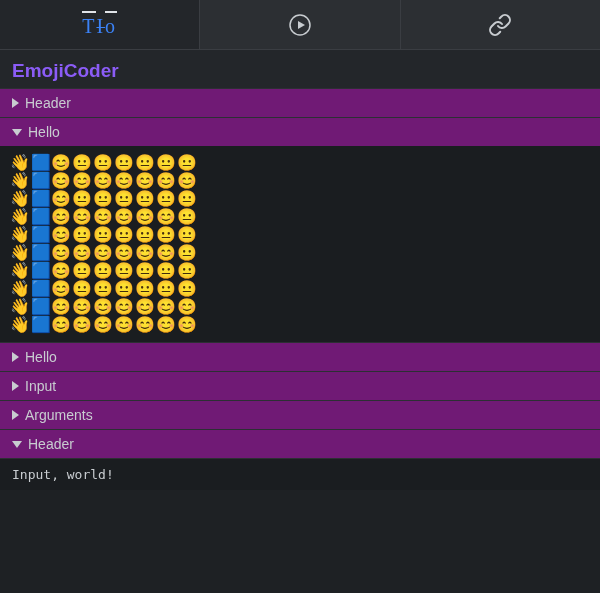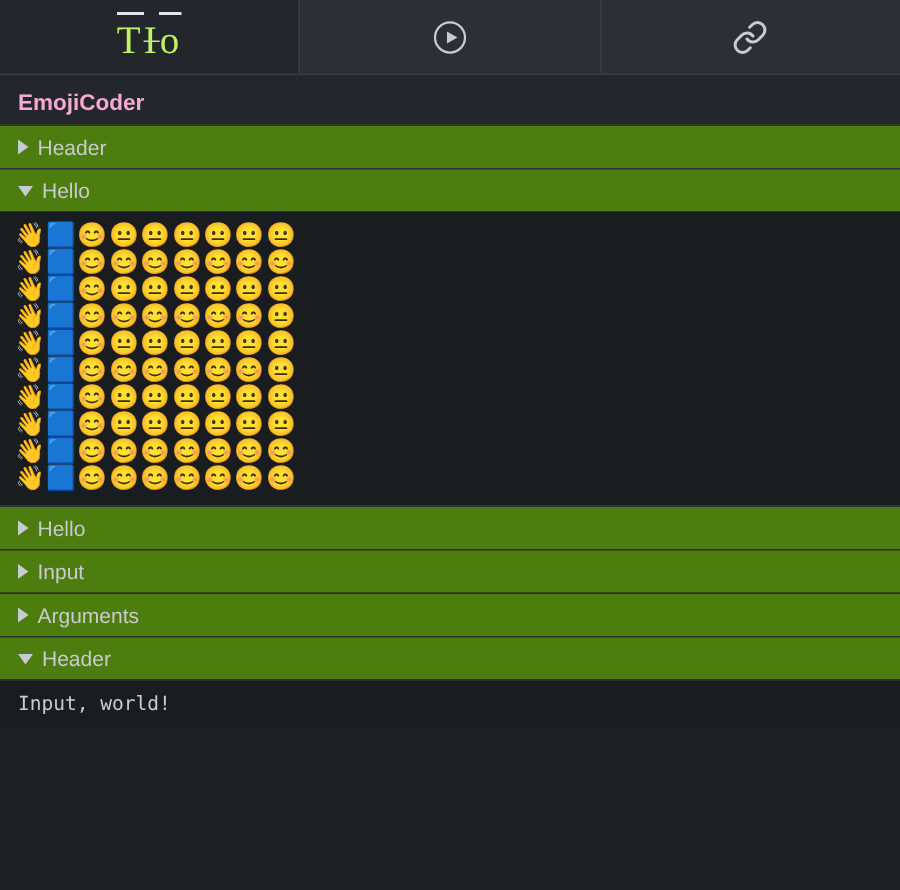--- a/index.html
+++ b/index.html
@@ -24,54 +24,54 @@
       display: flex;
       align-items: center;
       justify-content: center;
       border-right: 1px solid #3a3d42;
       cursor: pointer;
     }
     .top-bar-section:last-child { border-right: none; }
     .top-bar-section.active { background: #23262a; }
 
     .tio-logo {
-      font-size: 26px;
+      font-size: 20px;
       font-weight: 300;
       letter-spacing: 2px;
-      color: #bef264;
+      color: #3b82f6;
       font-family: Georgia, serif;
       text-decoration: line-through;
       text-decoration-thickness: 1px;
       position: relative;
     }
     
     .tio-logo span {
       display: inline-block;
       border-top: 2px solid #e0e3e8;
       padding-top: 2px;
     }
 
     
     .main {
       padding: 0;
     }
 
     .app-title {
       padding: 10px 12px 6px 12px;
-      font-size: 15px;
+      font-size: 19px;
       font-weight: bold;
-      color: #f9a8d4;
+      color: #8b5cf6;
       background: #23262a;
     }
 
     .section-header {
       display: flex;
       align-items: center;
       padding: 6px 12px;
-      background: #4d7c0f;
+      background: #701a75;
       cursor: pointer;
       border-top: 1px solid #2c2f33;
       user-select: none;
     }
 
     .triangle {
       width: 0; height: 0;
       margin-right: 6px;
       display: inline-block;
     }

